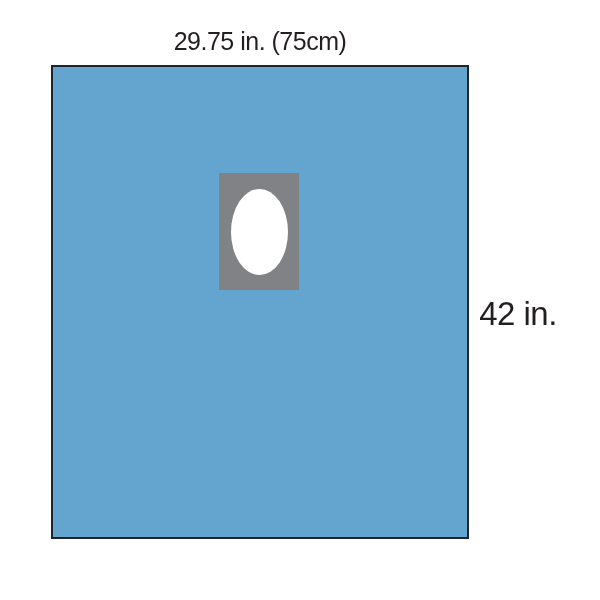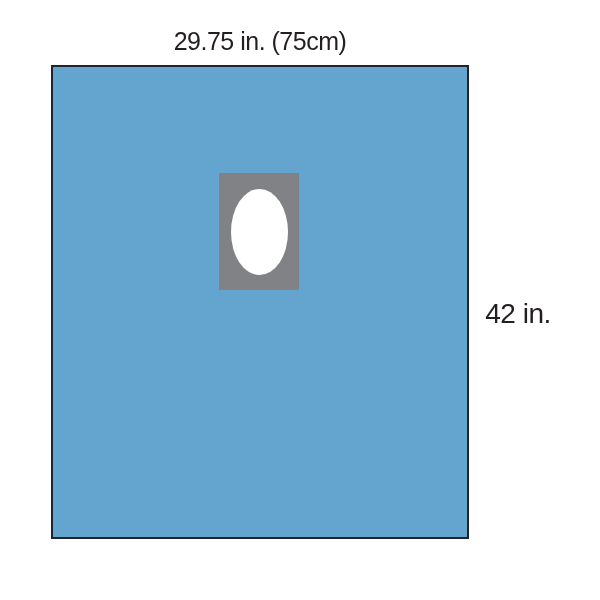--- a/index.html
+++ b/index.html
@@ -53,21 +53,21 @@
     height: 86px;
     border-radius: 50%;
     background-color: #ffffff;
   }
   .side-label {
     position: absolute;
     left: 462px;
     top: 299px;
     width: 112px;
     text-align: center;
-    font-size: 28px;
+    font-size: 33px;
     line-height: 30px;
     letter-spacing: -0.5px;
     color: #231f20;
   }
   .side-label .line {
     display: block;
     white-space: nowrap;
   }
 </style>
 </head>

